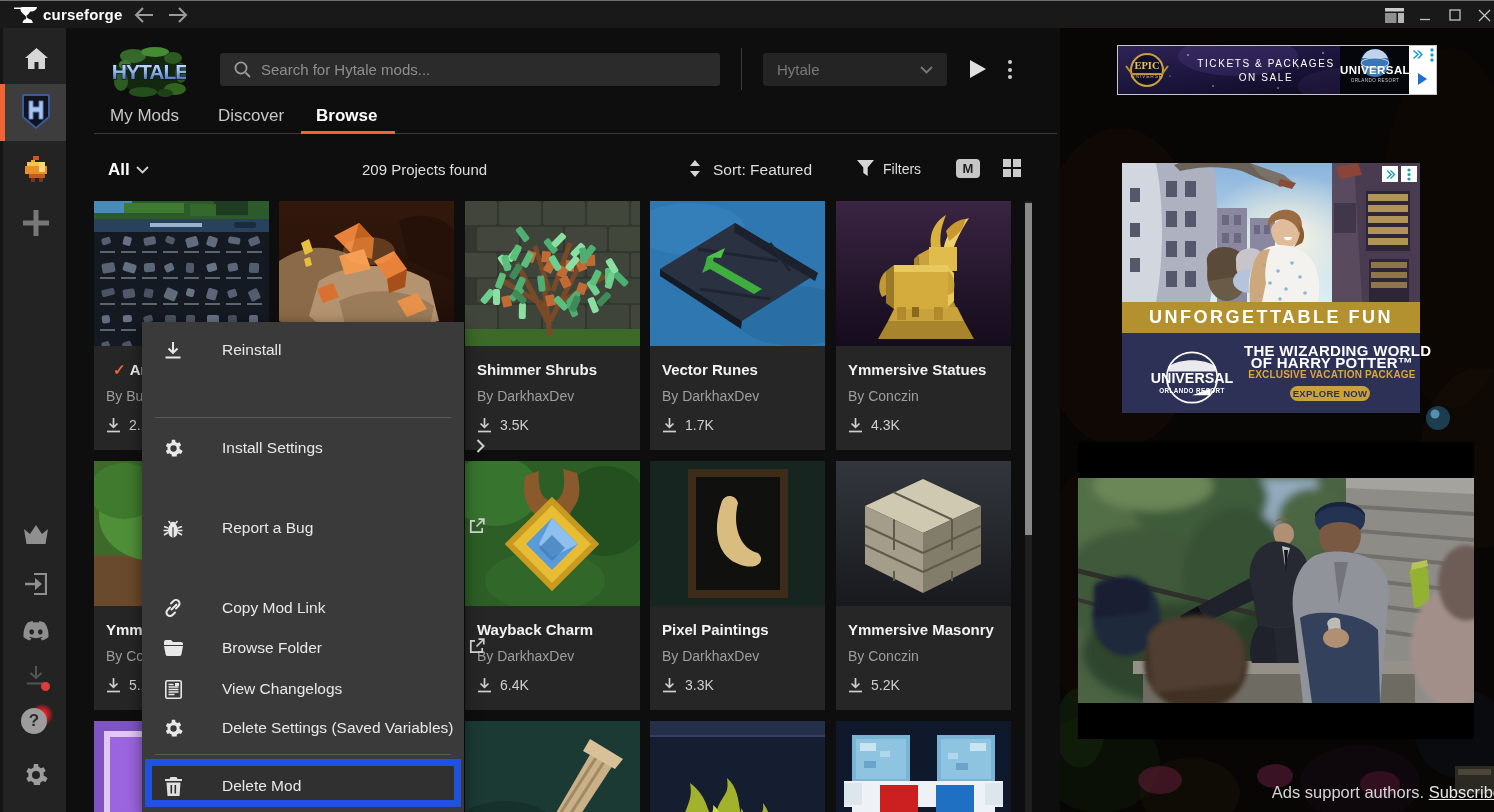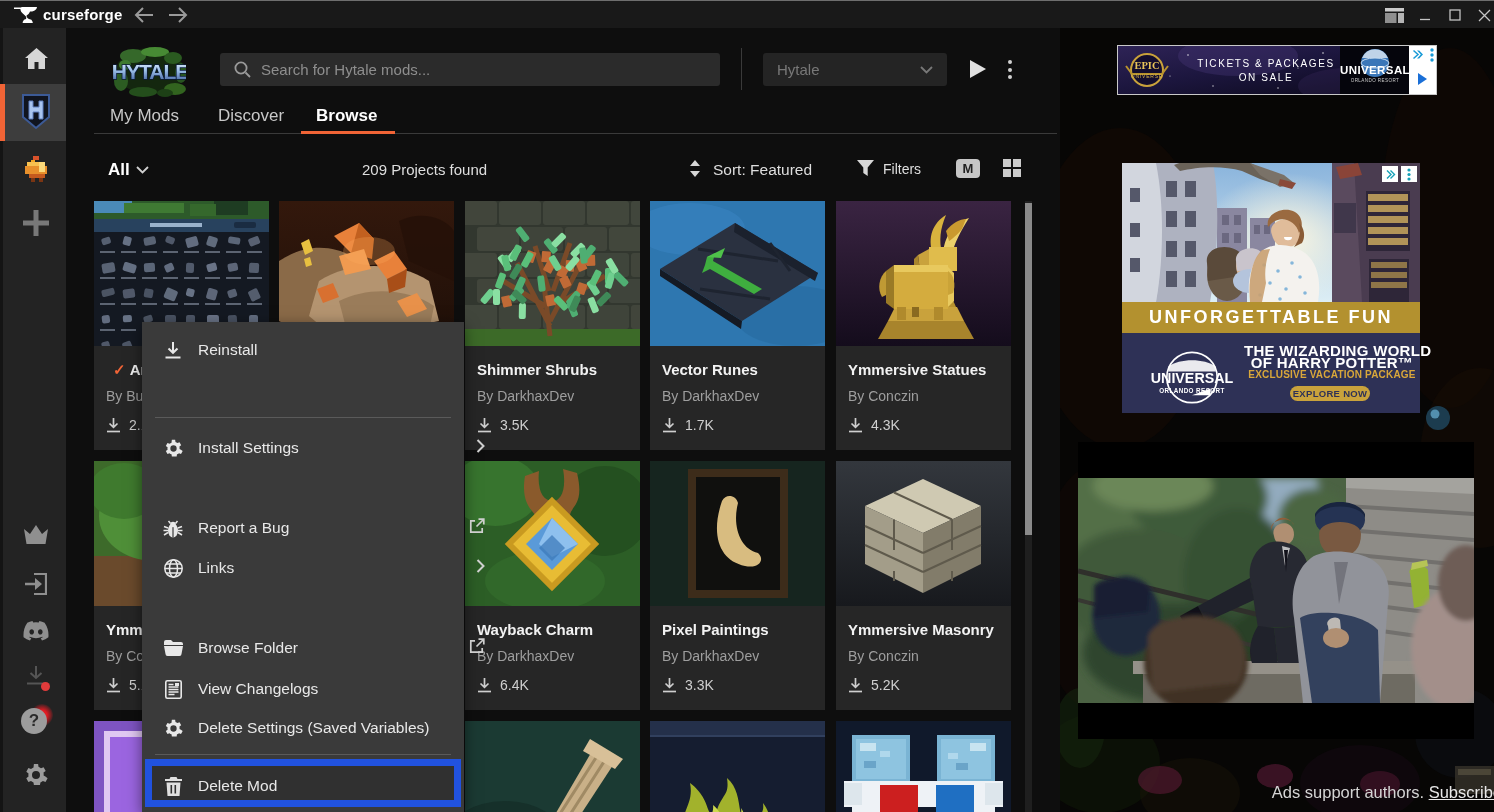--- a/index.html
+++ b/index.html
@@ -28,21 +28,21 @@
   .card { position:absolute; width:175px; height:249px; background:#262626; }
   .cimg { position:absolute; left:0; top:0; width:175px; height:145px; overflow:hidden; }
   .ctitle { position:absolute; left:12px; top:160px; font-size:15px; font-weight:700; color:#f2f2f2; white-space:nowrap; }
   .cby { position:absolute; left:12px; top:187px; font-size:14px; color:#9e9e9e; white-space:nowrap; }
   .cdl { position:absolute; left:12px; top:216px; font-size:14px; color:#cfcfcf; display:flex; align-items:center; gap:8px; }
   
   #sbtrack { position:absolute; left:959px; top:173px; width:7px; height:611px; background:#1f1f1f; }
   #sbthumb { position:absolute; left:959px; top:175px; width:7px; height:332px; background:#8a8a8a; }
   
   #cmenu { position:absolute; left:76px; top:294px; width:322px; height:490px; background:#3a3a3a; box-shadow:0 4px 14px rgba(0,0,0,.5); }
-  .mi { position:absolute; left:0; width:360px; height:40px; display:flex; align-items:center; color:#e8e8e8; font-size:15.5px; }
+  .mi { position:absolute; left:0; width:360px; height:40px; display:flex; align-items:center; color:#e8e8e8; font-size:15.5px;gap:24px; }
   .mi .ic { width:20px; margin-left:21px; margin-right:15px; display:flex; justify-content:center; }
   .mi .rt { position:absolute; right:17px; color:#cfcfcf; }
   .mdiv { position:absolute; left:13px; width:296px; height:1px; background:#5a5a5a; }
   
   #rpanel { position:absolute; left:1060px; top:28px; width:434px; height:784px; background:#0a0a0a; overflow:hidden; }
 </style>
 </head>
 <body>
 <div id="app">
   <div id="rpanel">
@@ -930,34 +930,31 @@
               <path d="M10 5.5v13" stroke="#3a3a3a" stroke-width="1.2"></path>
               <circle cx="10" cy="5.5" r="2.8" fill="#e8e8e8"></circle>
             </svg>
           </span>
           <span>Report a Bug</span>
           <span class="rt"><svg width="16" height="16" viewBox="0 0 16 16">
               <path fill="none" stroke="#cfcfcf" stroke-width="1.7" d="M6 2.8H1.8v11.4h11.4V10"></path>
               <path fill="none" stroke="#cfcfcf" stroke-width="1.7" d="M9.5 1.2h5.3v5.3M14.5 1.5L7.5 8.5"></path>
             </svg></span>
         </div>
-        <div class="mi" style="top:226px">
+        <div class="mi" style="top:266px">
           <span class="ic">
-            <svg width="19" height="19" viewBox="0 0 19 19">
-              <g stroke="#e8e8e8" stroke-width="1.5" fill="none">
-                <circle cx="9.5" cy="9.5" r="8.7"></circle>
-                <ellipse cx="9.5" cy="9.5" rx="4" ry="8.7"></ellipse>
-                <path d="M1 9.5h17M2 5h15M2 14h15"></path>
+            <svg width="20" height="20" viewBox="0 0 20 20">
+              <g stroke="#e8e8e8" stroke-width="2" fill="none" stroke-linecap="round">
+                <path d="M8.5 11.5l5-5"></path>
+                <path d="M7 9.5L4.5 12a3.5 3.5 0 0 0 5 5L12 14.5"></path>
+                <path d="M13 10.5L15.5 8a3.5 3.5 0 0 0-5-5L8 5.5"></path>
               </g>
             </svg>
           </span>
-          <span>Links</span>
-          <span class="rt"><svg width="9" height="14" viewBox="0 0 9 14">
-              <path fill="none" stroke="#cfcfcf" stroke-width="2" d="M1.5 1l6 6-6 6"></path>
-            </svg></span>
+          <span>Copy Mod Link</span>
         </div>
         <div class="mi" style="top:306px">
           <span class="ic">
             <svg width="19" height="16" viewBox="0 0 19 16">
               <path fill="#e8e8e8" d="M0 2a2 2 0 0 1 2-2h5l2 2h8a2 2 0 0 1 2 2v1H0z"></path>
               <path fill="#e8e8e8" d="M0 6h19l-1.5 8a2 2 0 0 1-2 2H3.5a2 2 0 0 1-2-2z"></path>
             </svg>
           </span>
           <span>Browse Folder</span>
           <span class="rt"><svg width="16" height="16" viewBox="0 0 16 16">

